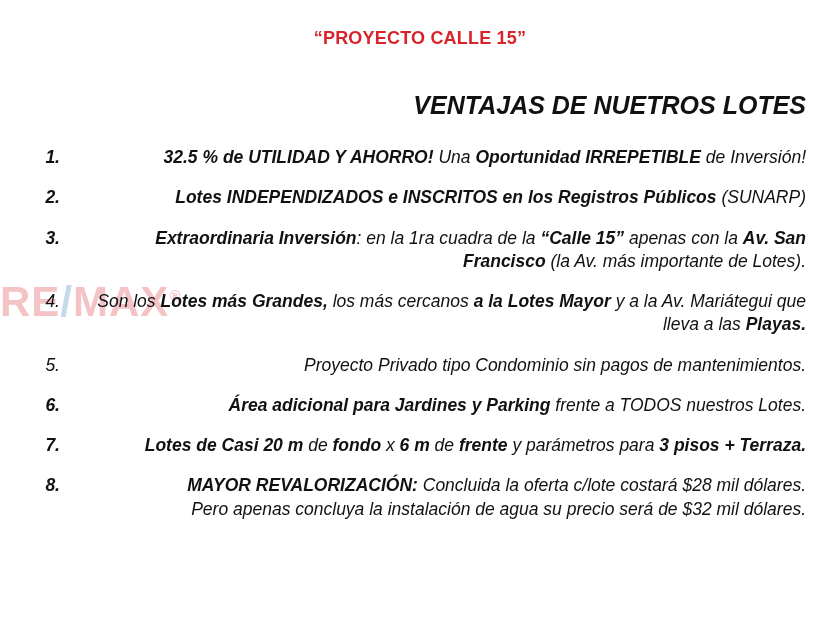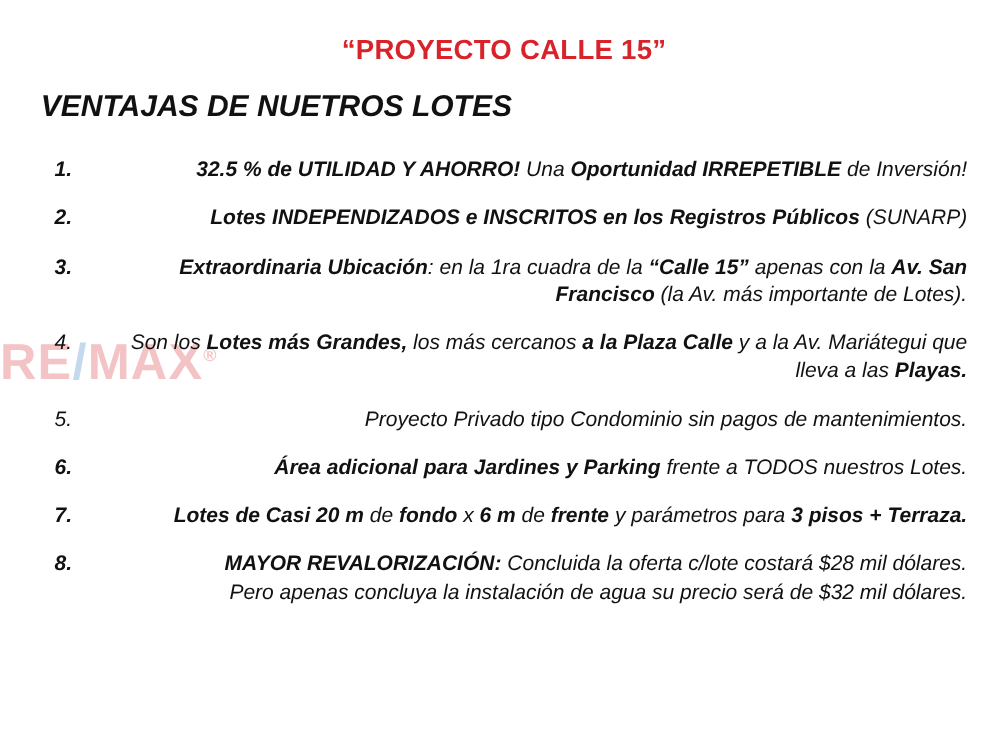--- a/index.html
+++ b/index.html
@@ -19,31 +19,31 @@
     position: relative;
     width: 840px;
     height: 630px;
     box-sizing: border-box;
     padding: 22px 34px 10px 34px;
   }
   .title-main {
     text-align: center;
     color: #d8232a;
     font-weight: bold;
-    font-size: 23px;
+    font-size: 18px;
     letter-spacing: 0.2px;
     margin: 6px 0 0 0;
   }
   .title-sub {
-    text-align: left;
+    text-align: right;
     color: #111111;
     font-weight: bold;
     font-style: italic;
     font-size: 25px;
-    margin: 20px 0 0 0;
+    margin: 42px 0 0 0;
   }
   .list {
     margin: 26px 0 0 0;
     padding: 0;
     list-style: none;
   }
   .item {
     display: flex;
     align-items: flex-start;
     margin-bottom: 17px;
@@ -112,25 +112,25 @@
       <li class="item">
         <span class="num">1.</span>
         <span class="txt"><span class="b">32.5 %</span><span class="b"> de UTILIDAD Y AHORRO!</span><span class="n">  Una </span><span class="b">Oportunidad  IRREPETIBLE</span><span class="n"> de Inversión!</span></span>
       </li>
       <li class="item">
         <span class="num">2.</span>
         <span class="txt"><span class="b">Lotes  INDEPENDIZADOS  e  INSCRITOS  en los Registros Públicos</span><span class="n"> (SUNARP)</span></span>
       </li>
       <li class="item">
         <span class="num">3.</span>
-        <span class="txt"><span class="b">Extraordinaria Ubicación</span><span class="n">:  en la 1ra cuadra de la </span><span class="b">“Calle 15”</span><span class="n"> apenas con la </span><span class="b">Av. San Francisco</span><span class="n"> (la Av. más importante de Lotes).</span></span>
+        <span class="txt"><span class="b">Extraordinaria Inversión</span><span class="n">:  en la 1ra cuadra de la </span><span class="b">“Calle 15”</span><span class="n"> apenas con la </span><span class="b">Av. San Francisco</span><span class="n"> (la Av. más importante de Lotes).</span></span>
       </li>
       <li class="item">
         <span class="num plain">4.</span>
-        <span class="txt"><span class="n">Son los </span><span class="b">Lotes más Grandes,</span><span class="n"> los más cercanos </span><span class="b">a la Plaza Calle</span><span class="n"> y a la Av. Mariátegui que lleva a las </span><span class="b">Playas.</span></span>
+        <span class="txt"><span class="n">Son los </span><span class="b">Lotes más Grandes,</span><span class="n"> los más cercanos </span><span class="b">a la Lotes Mayor</span><span class="n"> y a la Av. Mariátegui que lleva a las </span><span class="b">Playas.</span></span>
       </li>
       <li class="item">
         <span class="num plain">5.</span>
         <span class="txt"><span class="n">Proyecto Privado tipo Condominio sin pagos de mantenimientos.</span></span>
       </li>
       <li class="item">
         <span class="num">6.</span>
         <span class="txt"><span class="b">Área adicional para Jardines y Parking</span><span class="n"> frente a TODOS nuestros Lotes.</span></span>
       </li>
       <li class="item">

